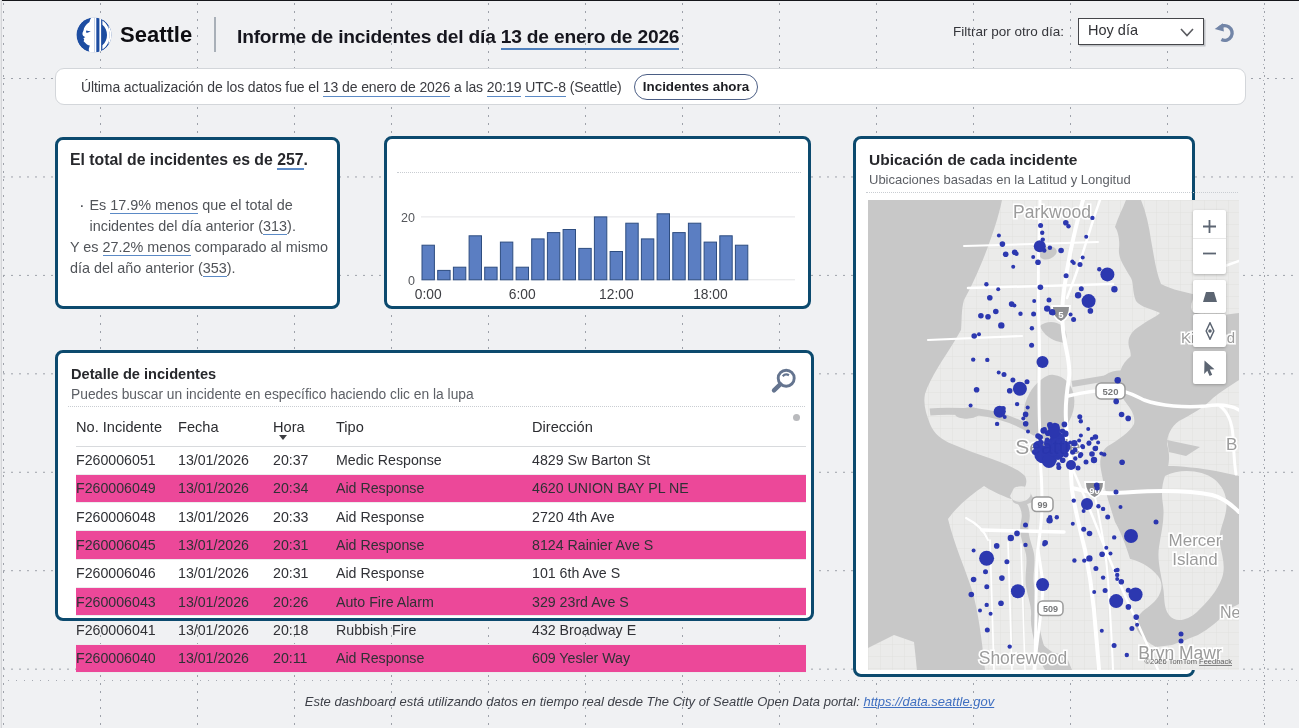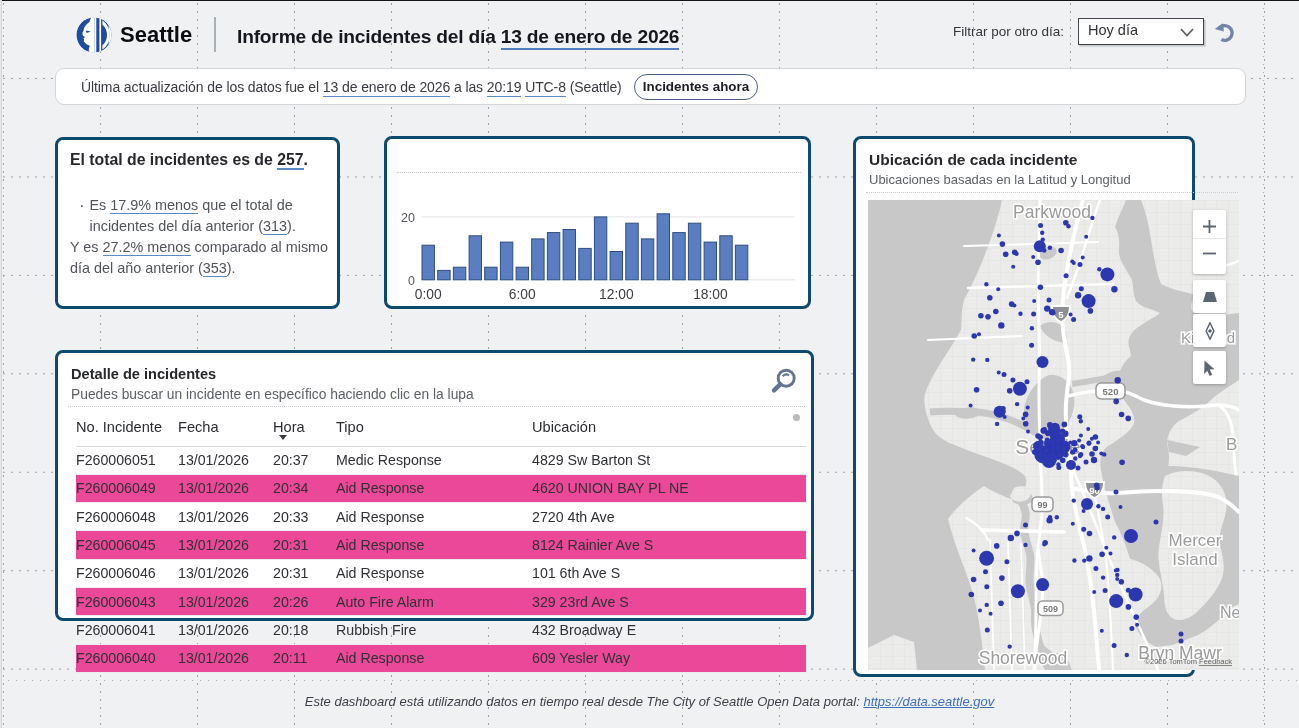--- a/index.html
+++ b/index.html
@@ -567,21 +567,21 @@
         <col style="width:63px">
         <col style="width:196px">
         <col>
       </colgroup>
     <thead>
         <tr>
       <th>No. Incidente</th>
           <th>Fecha</th>
           <th>Hora<span class="sortar"></span></th>
           <th>Tipo</th>
-          <th>Ubicación</th>
+          <th>Dirección</th>
     </tr>
       </thead>
     <tbody>
     <tr>
           <td>F260006051</td>
           <td>13/01/2026</td>
           <td>20:37</td>
           <td>Medic Response</td>
           <td>4829 Sw Barton St</td>
         </tr>

